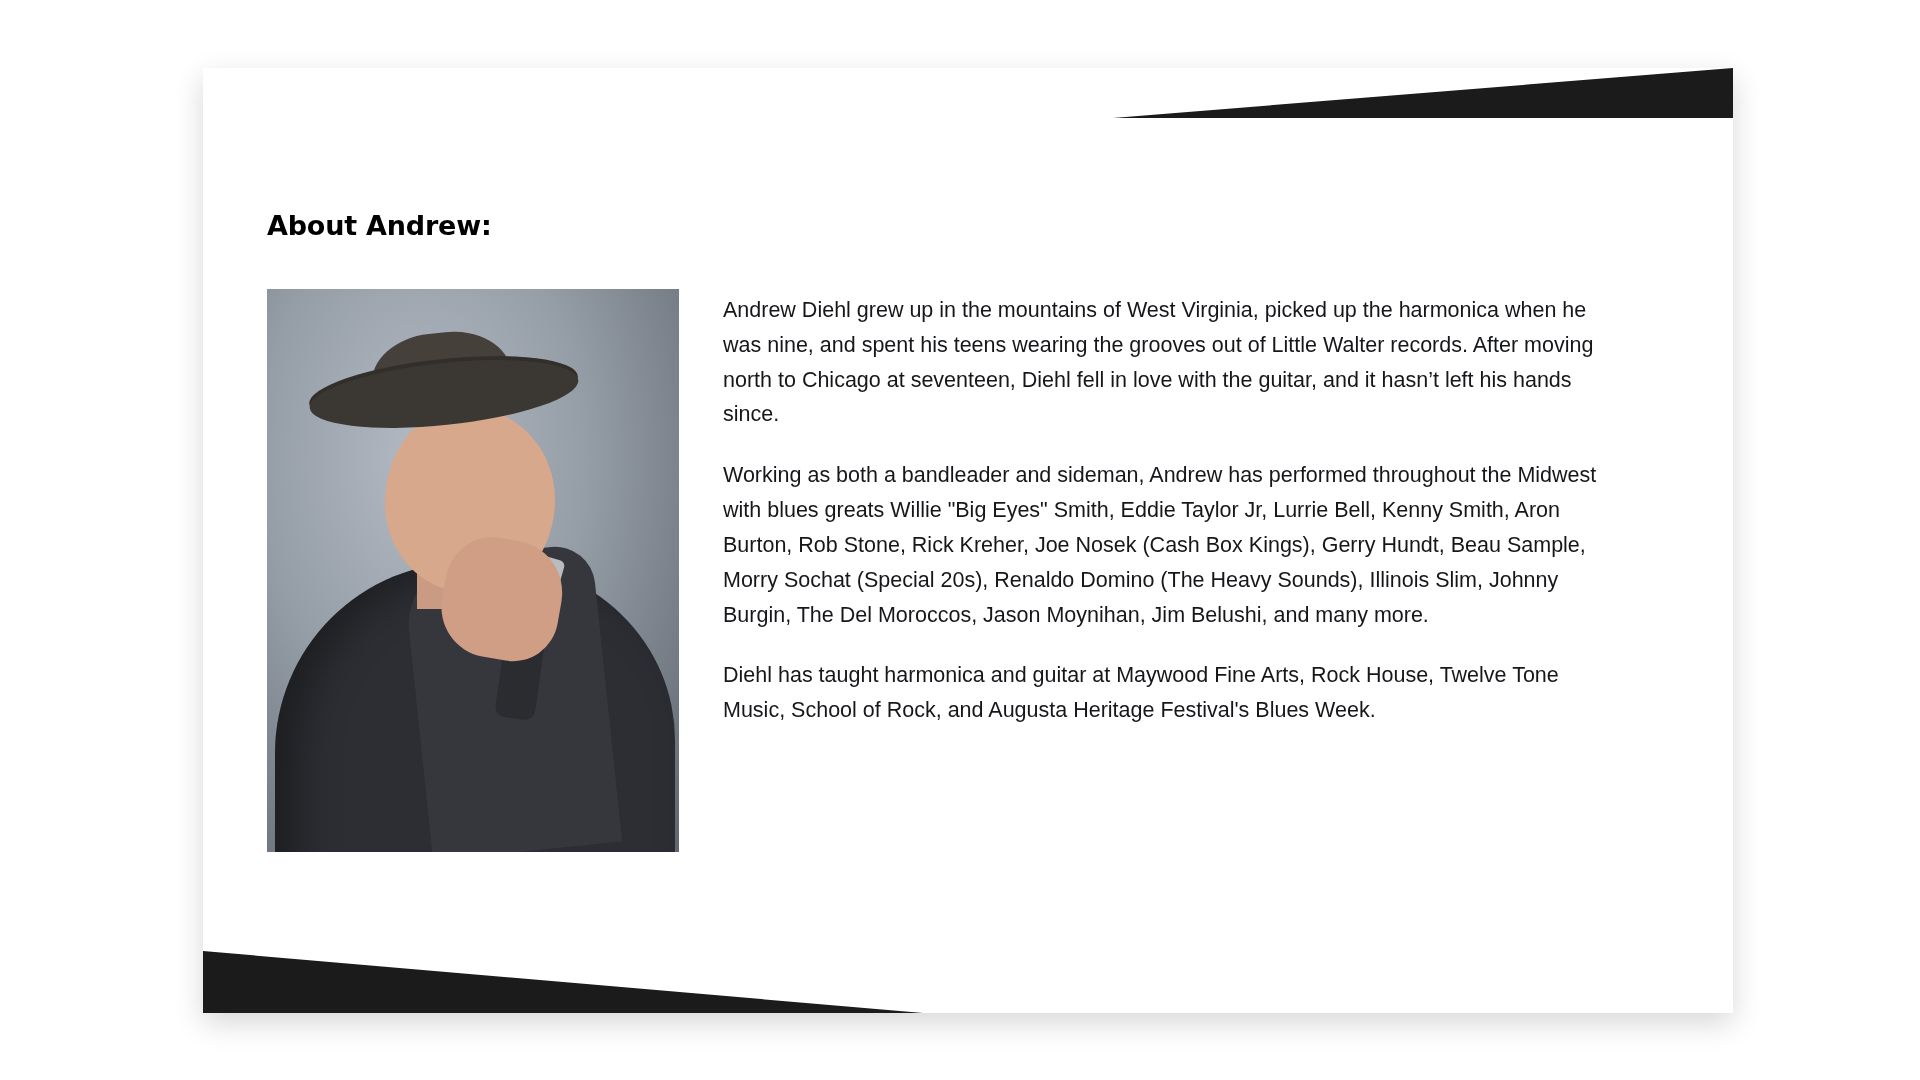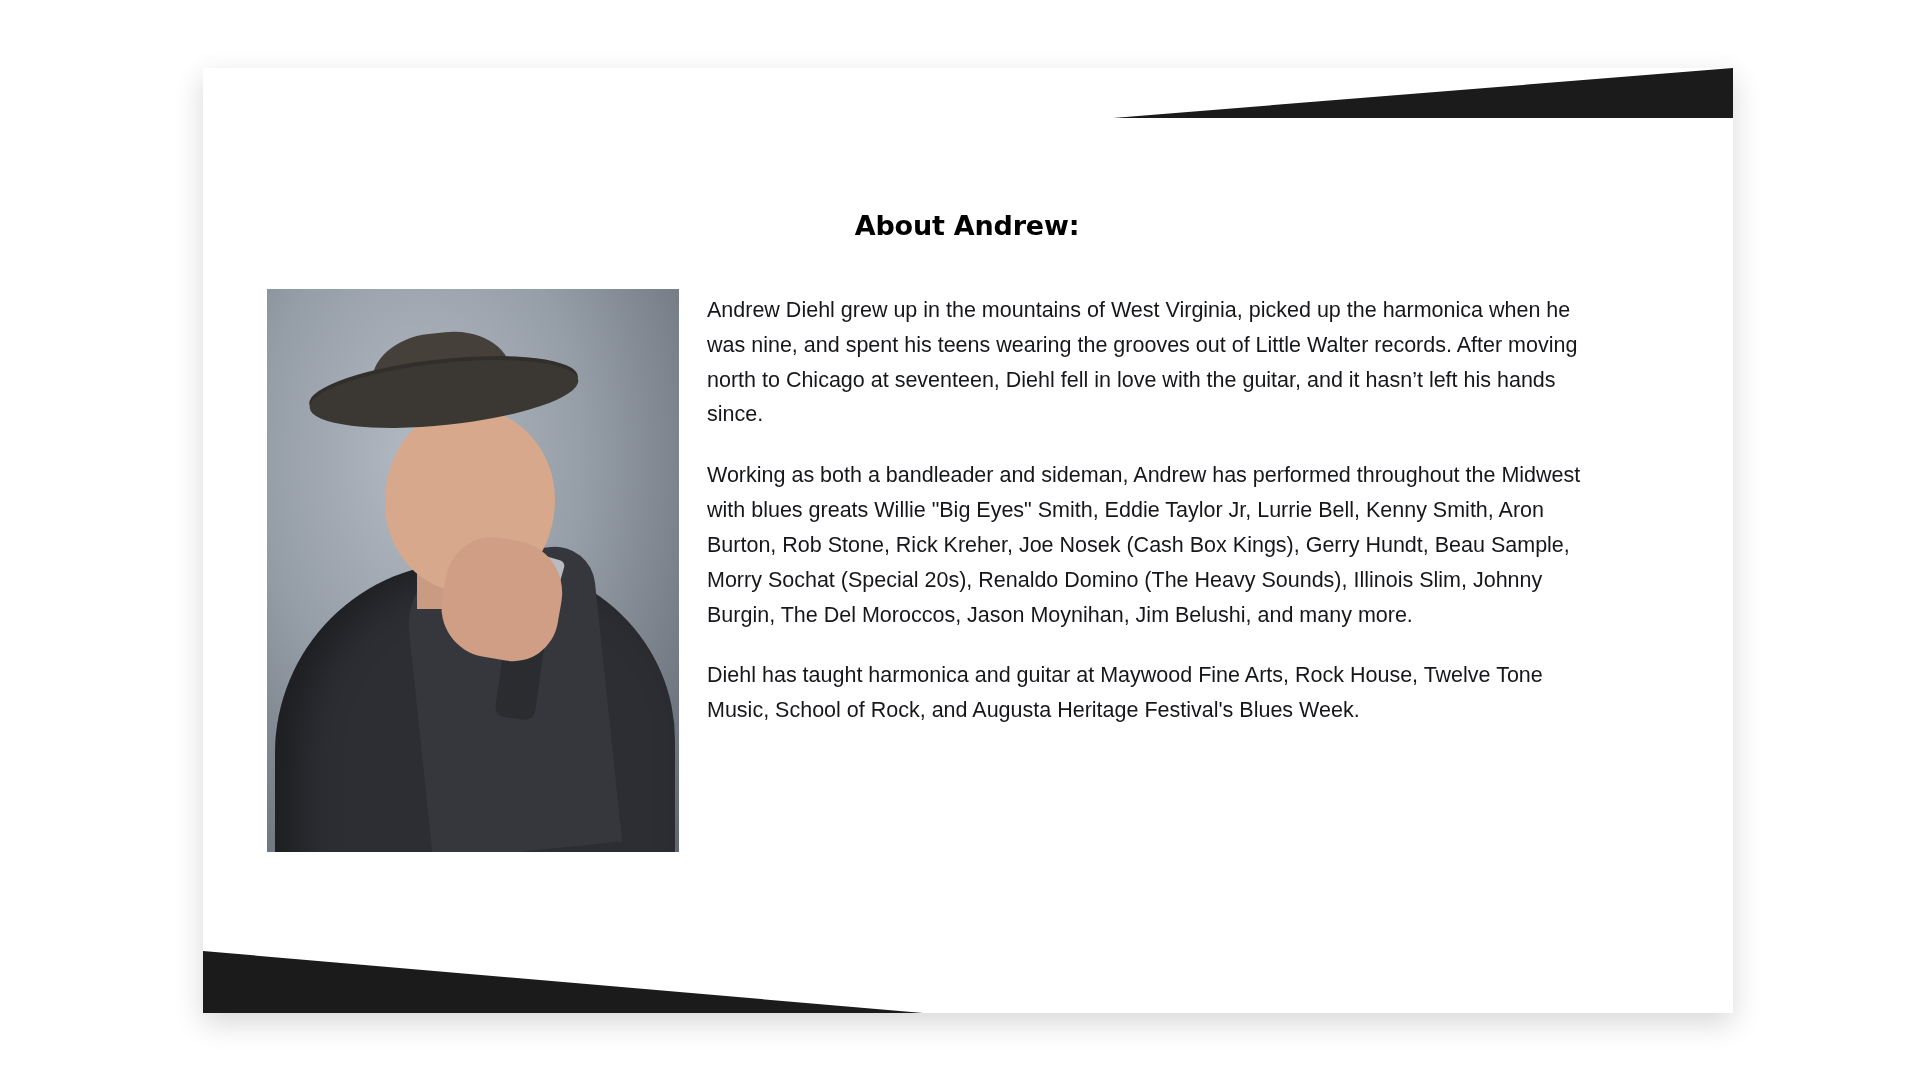--- a/index.html
+++ b/index.html
@@ -60,27 +60,26 @@
     width: 1400px;
   }
 
   .heading {
     font-family: "DejaVu Sans", sans-serif;
     font-size: 27px;
     font-weight: 700;
     letter-spacing: -0.2px;
     color: #000000;
     margin: 0 0 48px 0;
-    text-align: center;
   }
 
   .body-row {
     display: flex;
     align-items: flex-start;
-    gap: 28px;
+    gap: 44px;
   }
 
   .photo {
     position: relative;
     flex: 0 0 auto;
     width: 412px;
     height: 563px;
     background: linear-gradient(160deg, #9ba3ad 0%, #8d96a1 40%, #6f7780 100%);
     overflow: hidden;
   }

